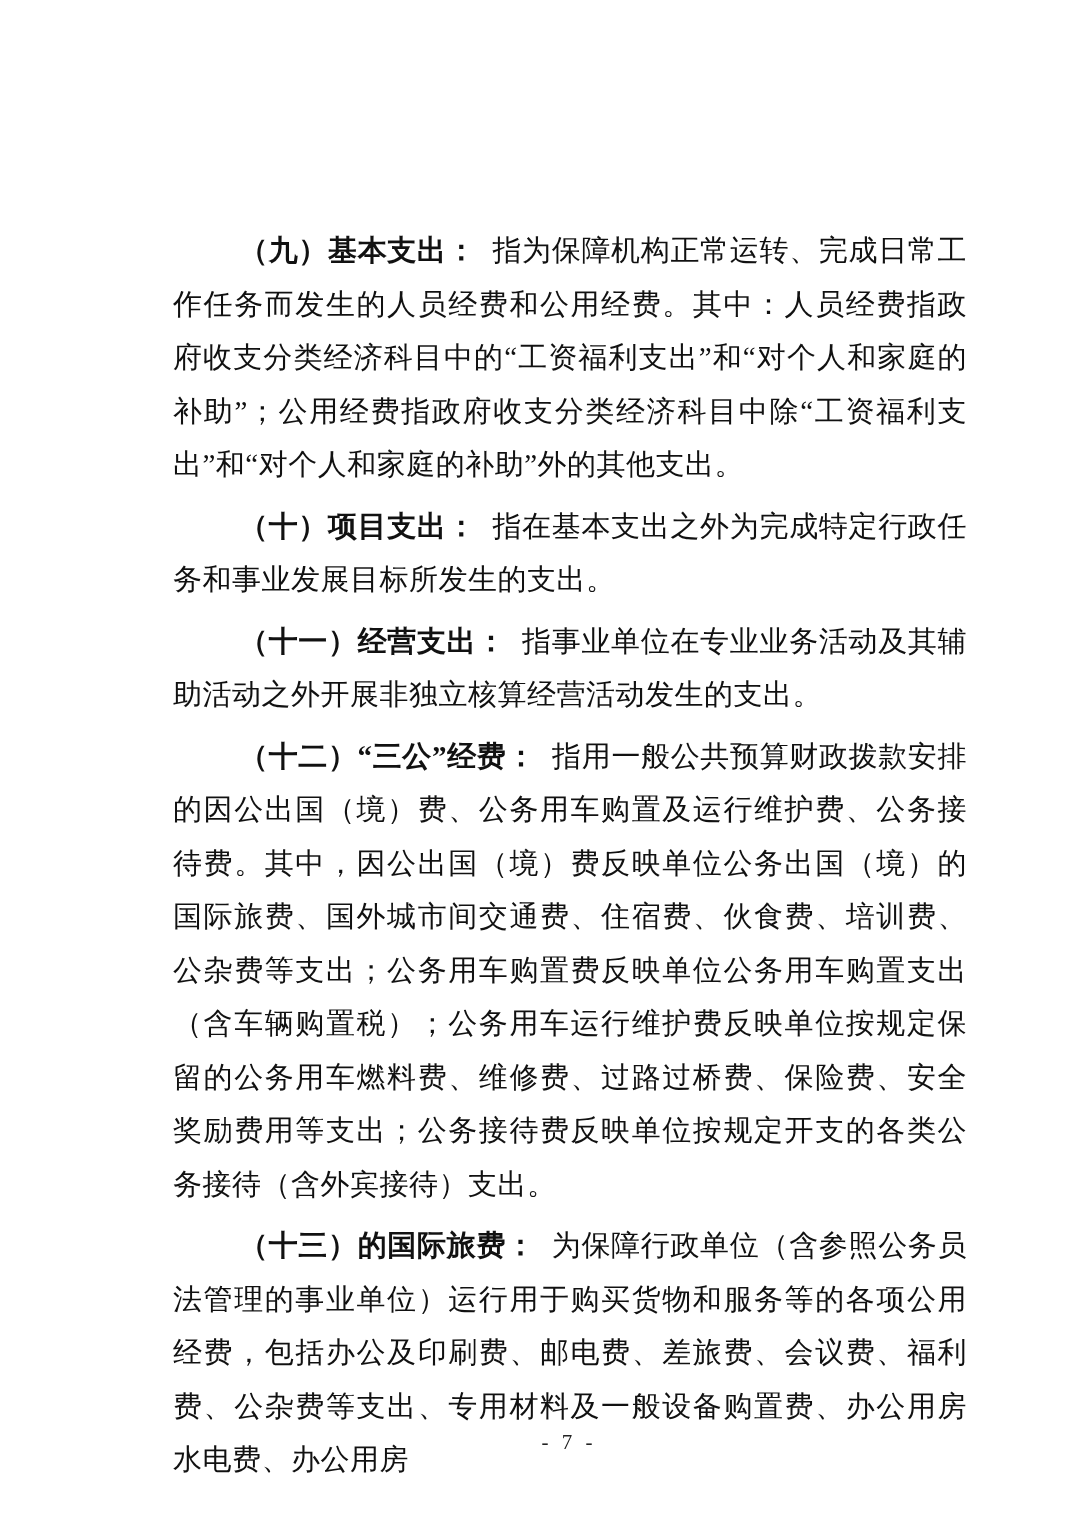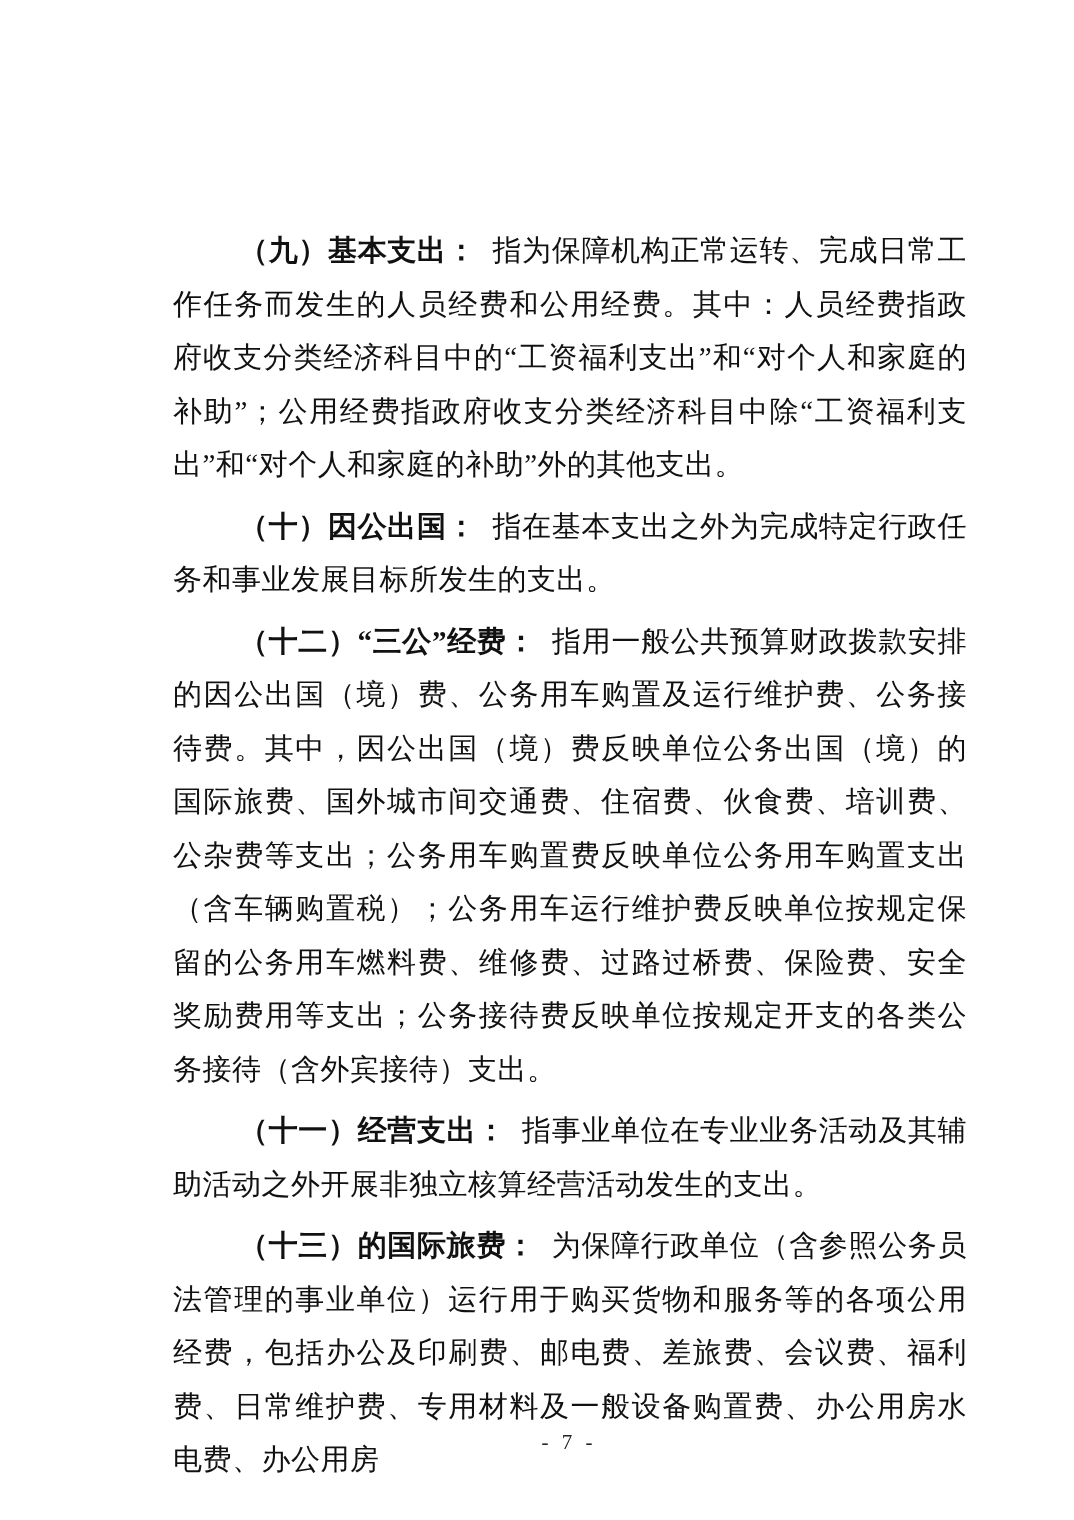--- a/index.html
+++ b/index.html
@@ -48,19 +48,19 @@
     letter-spacing: 4px;
     color: #222222;
   }
 </style>
 </head>
 <body>
 
 <div class="page">
   <div class="content">
     <p class="para"><span class="label">（九）基本支出：</span><span class="body-text">指为保障机构正常运转、完成日常工作任务而发生的人员经费和公用经费。其中：人员经费指政府收支分类经济科目中的“工资福利支出”和“对个人和家庭的补助”；公用经费指政府收支分类经济科目中除“工资福利支出”和“对个人和家庭的补助”外的其他支出。</span></p>
-    <p class="para"><span class="label">（十）因公出国：</span><span class="body-text">指在基本支出之外为完成特定行政任务和事业发展目标所发生的支出。</span></p>
+    <p class="para"><span class="label">（十）项目支出：</span><span class="body-text">指在基本支出之外为完成特定行政任务和事业发展目标所发生的支出。</span></p>
+    <p class="para"><span class="label">（十一）经营支出：</span><span class="body-text">指事业单位在专业业务活动及其辅助活动之外开展非独立核算经营活动发生的支出。</span></p>
     <p class="para"><span class="label">（十二）“三公”经费：</span><span class="body-text">指用一般公共预算财政拨款安排的因公出国（境）费、公务用车购置及运行维护费、公务接待费。其中，因公出国（境）费反映单位公务出国（境）的国际旅费、国外城市间交通费、住宿费、伙食费、培训费、公杂费等支出；公务用车购置费反映单位公务用车购置支出（含车辆购置税）；公务用车运行维护费反映单位按规定保留的公务用车燃料费、维修费、过路过桥费、保险费、安全奖励费用等支出；公务接待费反映单位按规定开支的各类公务接待（含外宾接待）支出。</span></p>
-    <p class="para"><span class="label">（十一）经营支出：</span><span class="body-text">指事业单位在专业业务活动及其辅助活动之外开展非独立核算经营活动发生的支出。</span></p>
-    <p class="para"><span class="label">（十三）的国际旅费：</span><span class="body-text">为保障行政单位（含参照公务员法管理的事业单位）运行用于购买货物和服务等的各项公用经费，包括办公及印刷费、邮电费、差旅费、会议费、福利费、日常维护费、专用材料及一般设备购置费、办公用房水电费、办公用房</span></p>
+    <p class="para"><span class="label">（十三）的国际旅费：</span><span class="body-text">为保障行政单位（含参照公务员法管理的事业单位）运行用于购买货物和服务等的各项公用经费，包括办公及印刷费、邮电费、差旅费、会议费、福利费、公杂费等支出、专用材料及一般设备购置费、办公用房水电费、办公用房</span></p>
   </div>
   <div class="page-number">- 7 -</div>
 </div>
 
 </body></html>

